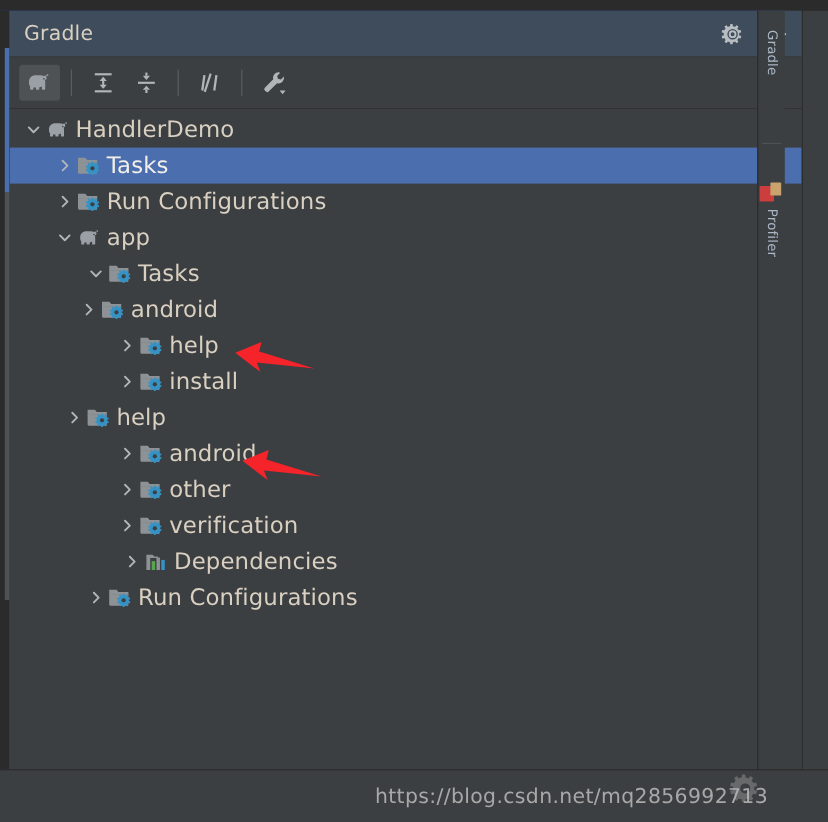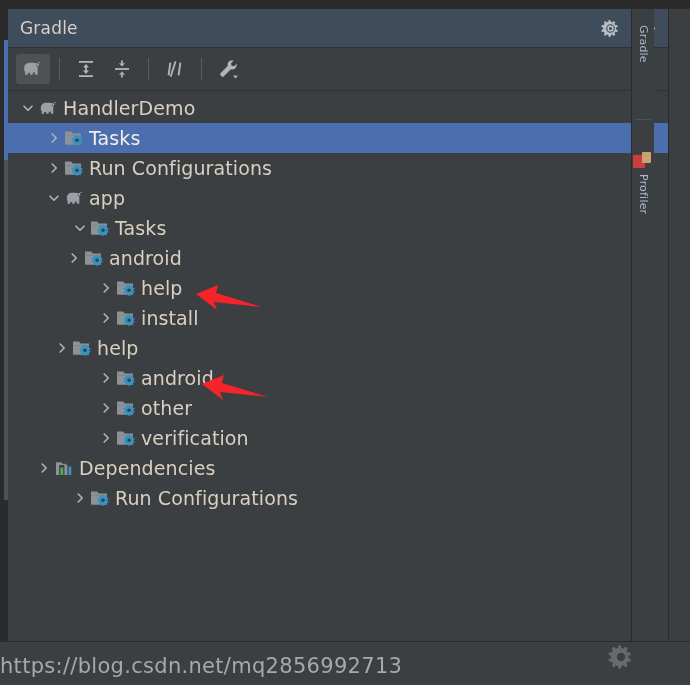--- a/index.html
+++ b/index.html
@@ -218,25 +218,25 @@
     position: absolute;
     left: 0; top: 641px;
     width: 690px; height: 44px;
     background: #3c3f41;
     border-top: 1px solid #2b2b2b;
   }
   .watermark {
     position: absolute;
     left: 0; top: 12px;
     width: 668px;
-    text-align: left;
+    text-align: right;
     padding-right: 28px;
     box-sizing: border-box;
     color: #a8a8a8;
-    font-size: 21px;
+    font-size: 17px;
     letter-spacing: 0.3px;
   }
   .watermark-gear {
     position: absolute;
     left: 608px; top: 644px;
     opacity: 0.35;
   }
 </style>
 </head>
 <body>
@@ -521,21 +521,21 @@
               <path fill="#8d9296" d="M1 2.4h6.1l1.6 2h8.3v2.2H1z"></path>
               <path fill="#8d9296" d="M1 6.2h16v8.6a.9.9 0 0 1-.9.9H1.9a.9.9 0 0 1-.9-.9z"></path>
               <g transform="translate(7.4,7.0)">
                 <path fill="#3592c4" d="M10.9 5.1l-.9-.2a3.9 3.9 0 0 0 0-1.3l.9-.2a.33.33 0 0 0 .26-.4l-.2-.85a.33.33 0 0 0-.4-.26l-.9.2a3.9 3.9 0 0 0-.7-1l.52-.76a.33.33 0 0 0-.07-.46l-.7-.5a.33.33 0 0 0-.46.07l-.52.76a3.9 3.9 0 0 0-1.25-.4L6.4-1.1a.33.33 0 0 0-.33-.33H5.2a.33.33 0 0 0-.33.33l-.07.9a3.9 3.9 0 0 0-1.25.4L3.03-.56a.33.33 0 0 0-.46-.07l-.7.5a.33.33 0 0 0-.07.46l.52.76a3.9 3.9 0 0 0-.7 1l-.9-.2a.33.33 0 0 0-.4.26l-.2.85a.33.33 0 0 0 .26.4l.9.2a3.9 3.9 0 0 0 0 1.3l-.9.2a.33.33 0 0 0-.26.4l.2.85a.33.33 0 0 0 .4.26l.9-.2a3.9 3.9 0 0 0 .7 1l-.52.76a.33.33 0 0 0 .07.46l.7.5a.33.33 0 0 0 .46-.07l.52-.76a3.9 3.9 0 0 0 1.25.4l.07.9a.33.33 0 0 0 .33.33h.87a.33.33 0 0 0 .33-.33l.07-.9a3.9 3.9 0 0 0 1.25-.4l.52.76a.33.33 0 0 0 .46.07l.7-.5a.33.33 0 0 0 .07-.46l-.52-.76a3.9 3.9 0 0 0 .7-1l.9.2a.33.33 0 0 0 .4-.26l.2-.85a.33.33 0 0 0-.26-.4z"></path>
                 <circle cx="5.63" cy="4.25" r="1.75" fill="#3c3f41"></circle>
               </g>
             </svg>
           </span>
           <span class="node-label">verification</span>
         </div>
-        <div class="tree-row" style="padding-left: 26px;">
+        <div class="tree-row" style="padding-left: 92px;">
           <span class="twisty">
             <svg width="14" height="14" viewBox="0 0 14 14">
               <path d="M5.2 3 L9.2 7 L5.2 11" fill="none" stroke="#b0b5ba" stroke-width="1.6" stroke-linecap="round" stroke-linejoin="round"></path>
             </svg>
           </span>
           <span class="node-icon">
             <svg width="20" height="18" viewBox="0 0 20 18">
               <path fill="#8d9296" d="M1 3.2h5.2l1.3 1.6h3.2v1.1H1z"></path>
               <rect x="1" y="6" width="3.2" height="10" fill="#8d9296"></rect>
               <rect x="5.4" y="8.6" width="2.9" height="7.4" fill="#56a64b"></rect>

